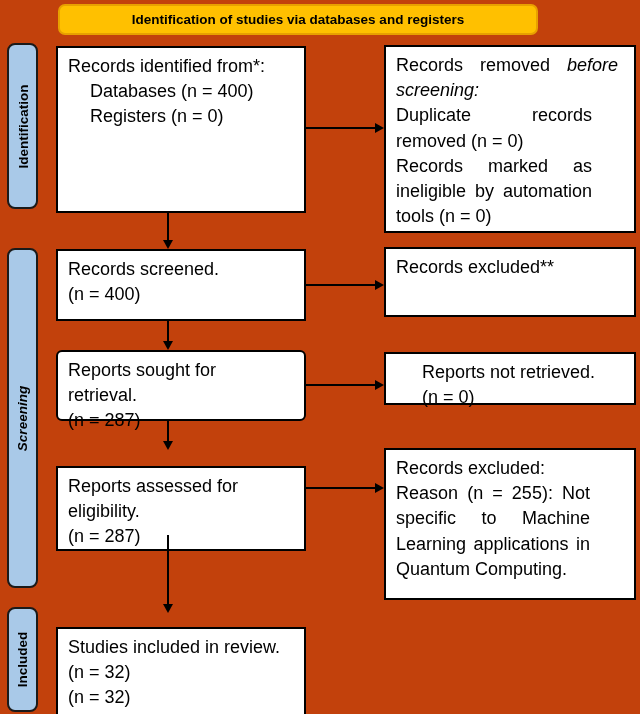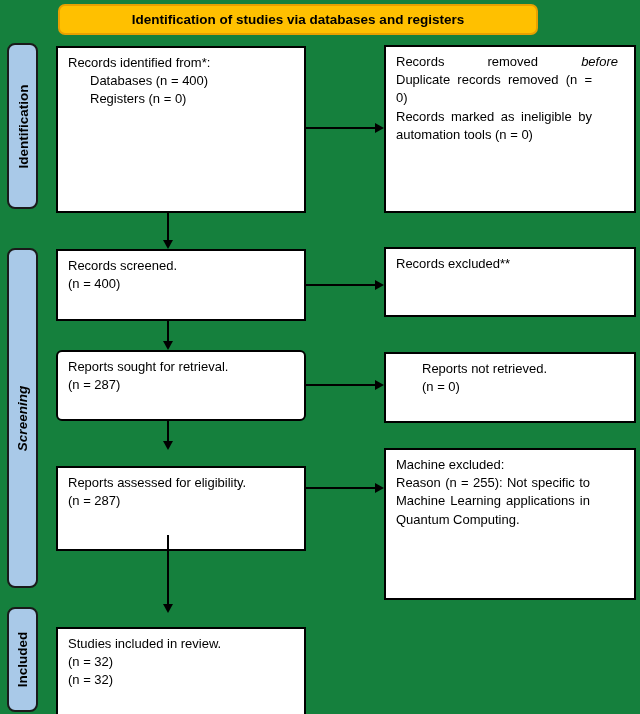--- a/index.html
+++ b/index.html
@@ -2,21 +2,21 @@
 <html style="--banner-fill: #FFC000; --banner-border: #E8A000; --stage-fill: #A9C9E8; --stage-border: #1A1A1A; --box-border: #000000; --arrow: #000000; --text: #000000;"><head>
 <meta charset="utf-8">
 <style>
   :root{
     --banner-fill:#FFC000; --banner-border:#E8A000;
     --stage-fill:#A9C9E8; --stage-border:#1a1a1a;
     --box-border:#000000; --arrow:#000000; --text:#000000;
   }
   html,body{margin:0;padding:0;background:#fff;}
   .canvas{
-    position:relative;width:640px;height:714px;background:#15803d;
+    position:relative;width:640px;height:714px;background:#c2410c;
     font-family:"Liberation Sans", sans-serif;color:var(--text);
     overflow:hidden;
   }
   .banner{
     position:absolute;left:58px;top:4px;width:480px;height:31px;
     background:var(--banner-fill);border:2px solid var(--banner-border);
     border-radius:7px;box-sizing:border-box;
     display:flex;align-items:center;justify-content:center;
     font-weight:bold;font-size:13.5px;
   }
@@ -28,21 +28,21 @@
   }
   .stage span{
     transform:rotate(-90deg);white-space:nowrap;font-size:13.5px;color:#000;
   }
   .stage.w600 span{font-weight:600;}
   .stage.bold span{font-weight:bold;}
   .stage.italic span{font-style:italic;font-weight:bold;}
   .fbox{
     position:absolute;background:#fff;border:2px solid var(--box-border);
     box-sizing:border-box;padding:6px 16px 6px 10px;
-    font-size:13px;line-height:1.4;
+    font-size:18px;line-height:1.4;
   }
   .colL{left:56px;width:250px;}
   .colR{left:384px;width:252px;}
   .ind{padding-left:22px;}
   .sub{width:196px;text-align:justify;}
   .reason{width:194px;}
   .jline{display:flex;justify-content:space-between;}
   .it{font-style:italic;}
   .arrow-h{position:absolute;height:12px;}
   .arrow-h .hl{position:absolute;left:0;top:5px;height:2px;width:calc(100% - 9px);background:var(--arrow);}
@@ -71,53 +71,54 @@
   <div class="stage bold" style="top:607px;height:105px;">
     <span>Included</span>
   </div>
 
   <div class="fbox colL" style="top:46px;height:167px;">
     <div>Records identified from*:</div>
     <div class="ind">Databases (n = 400)</div>
     <div class="ind">Registers (n = 0)</div>
   </div>
 
-  <div class="fbox colR" style="top:45px;height:168px;">
+  <div class="fbox colR" style="top:45px;height:188px;">
     <div class="jline">
       <span>Records</span>
       <span>removed</span>
       <span class="it">before</span>
     </div>
+    <div class="it">screening:</div>
     <div class="sub">Duplicate records removed (n = 0)</div>
     <div class="sub">Records marked as ineligible by automation tools (n = 0)</div>
   </div>
 
   <div class="fbox colL" style="top:249px;height:72px;">
     <div>Records screened.</div>
     <div>(n = 400)</div>
   </div>
   <div class="fbox colR" style="top:247px;height:70px;">
     <div>Records excluded**</div>
   </div>
 
   <div class="fbox colL" style="top:350px;height:71px;border-radius:6px;">
     <div>Reports sought for retrieval.</div>
     <div>(n = 287)</div>
   </div>
-  <div class="fbox colR" style="top:352px;height:71px;padding-left:36px;">
+  <div class="fbox colR" style="top:352px;height:53px;padding-left:36px;">
     <div>Reports not retrieved.</div>
     <div>(n = 0)</div>
   </div>
 
   <div class="fbox colL" style="top:466px;height:85px;">
     <div>Reports assessed for eligibility.</div>
     <div>(n = 287)</div>
   </div>
   <div class="fbox colR" style="top:448px;height:152px;">
-    <div>Machine excluded:</div>
+    <div>Records excluded:</div>
     <div class="sub reason">Reason (n = 255): Not specific to Machine Learning applications in Quantum Computing.</div>
   </div>
 
   <div class="fbox colL" style="top:627px;height:128px;">
     <div>Studies included in review.</div>
     <div>(n = 32)</div>
     <div>(n = 32)</div>
   </div>
 
   <div class="arrow-h" style="left:306px;top:122px;width:78px;">

